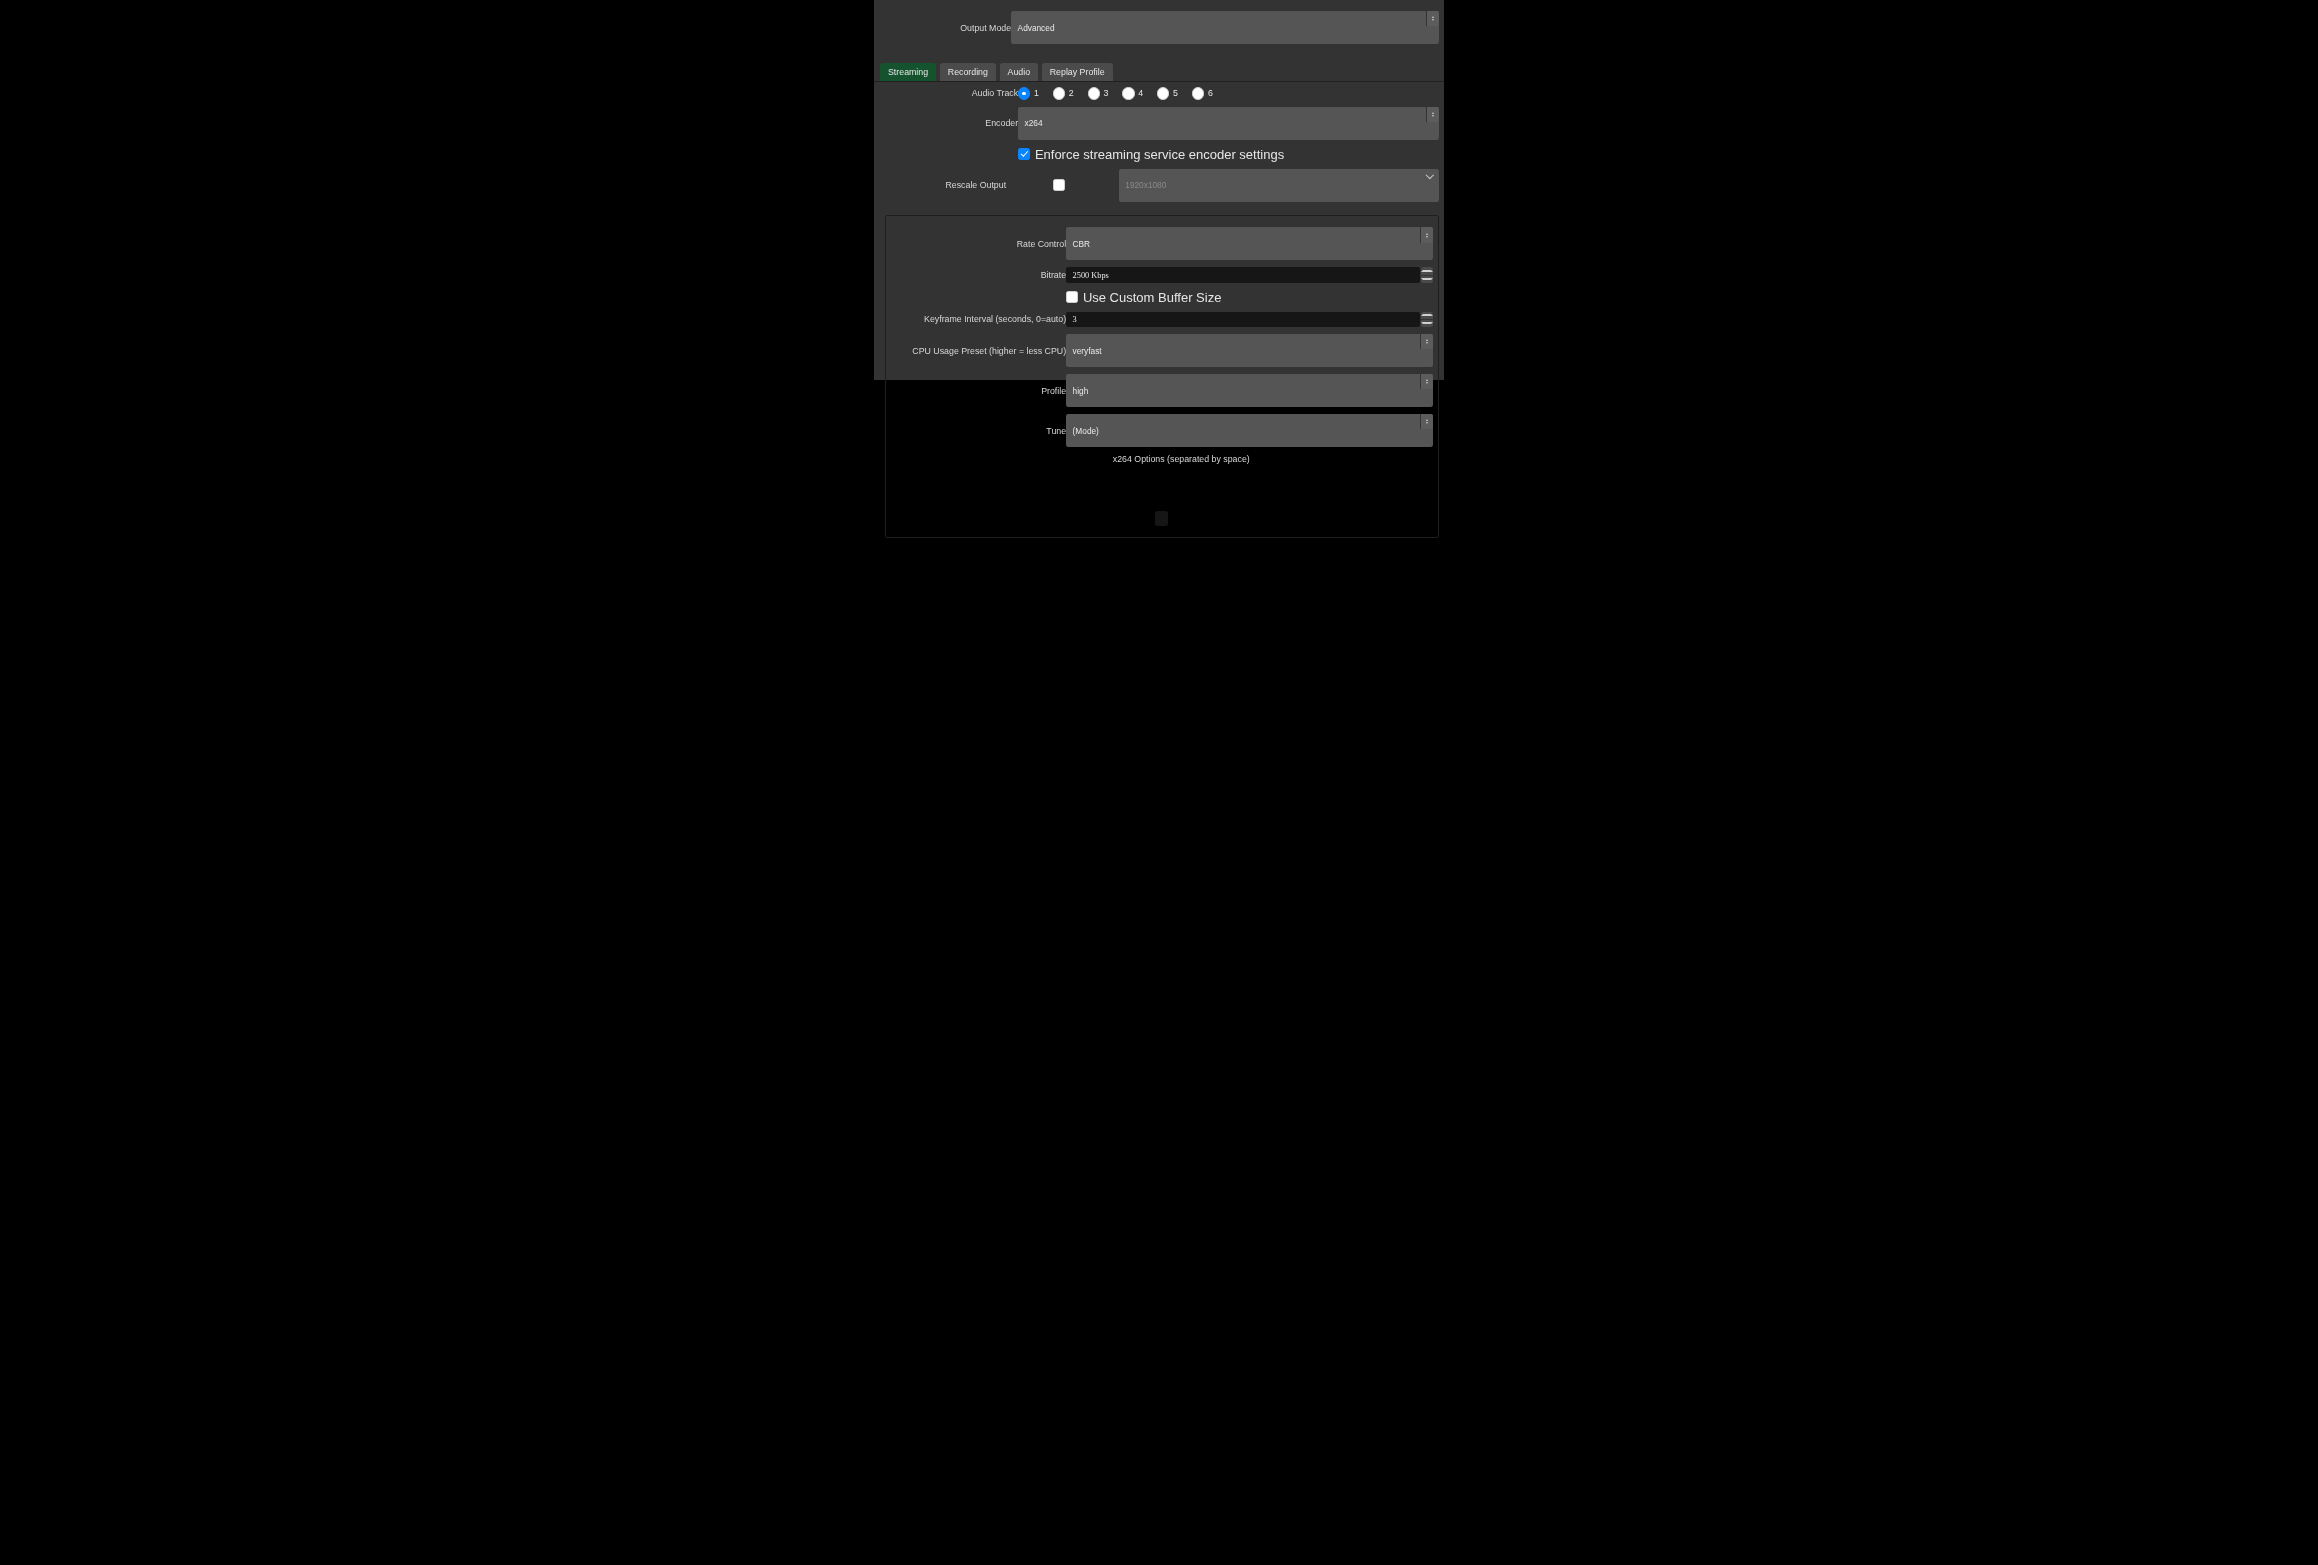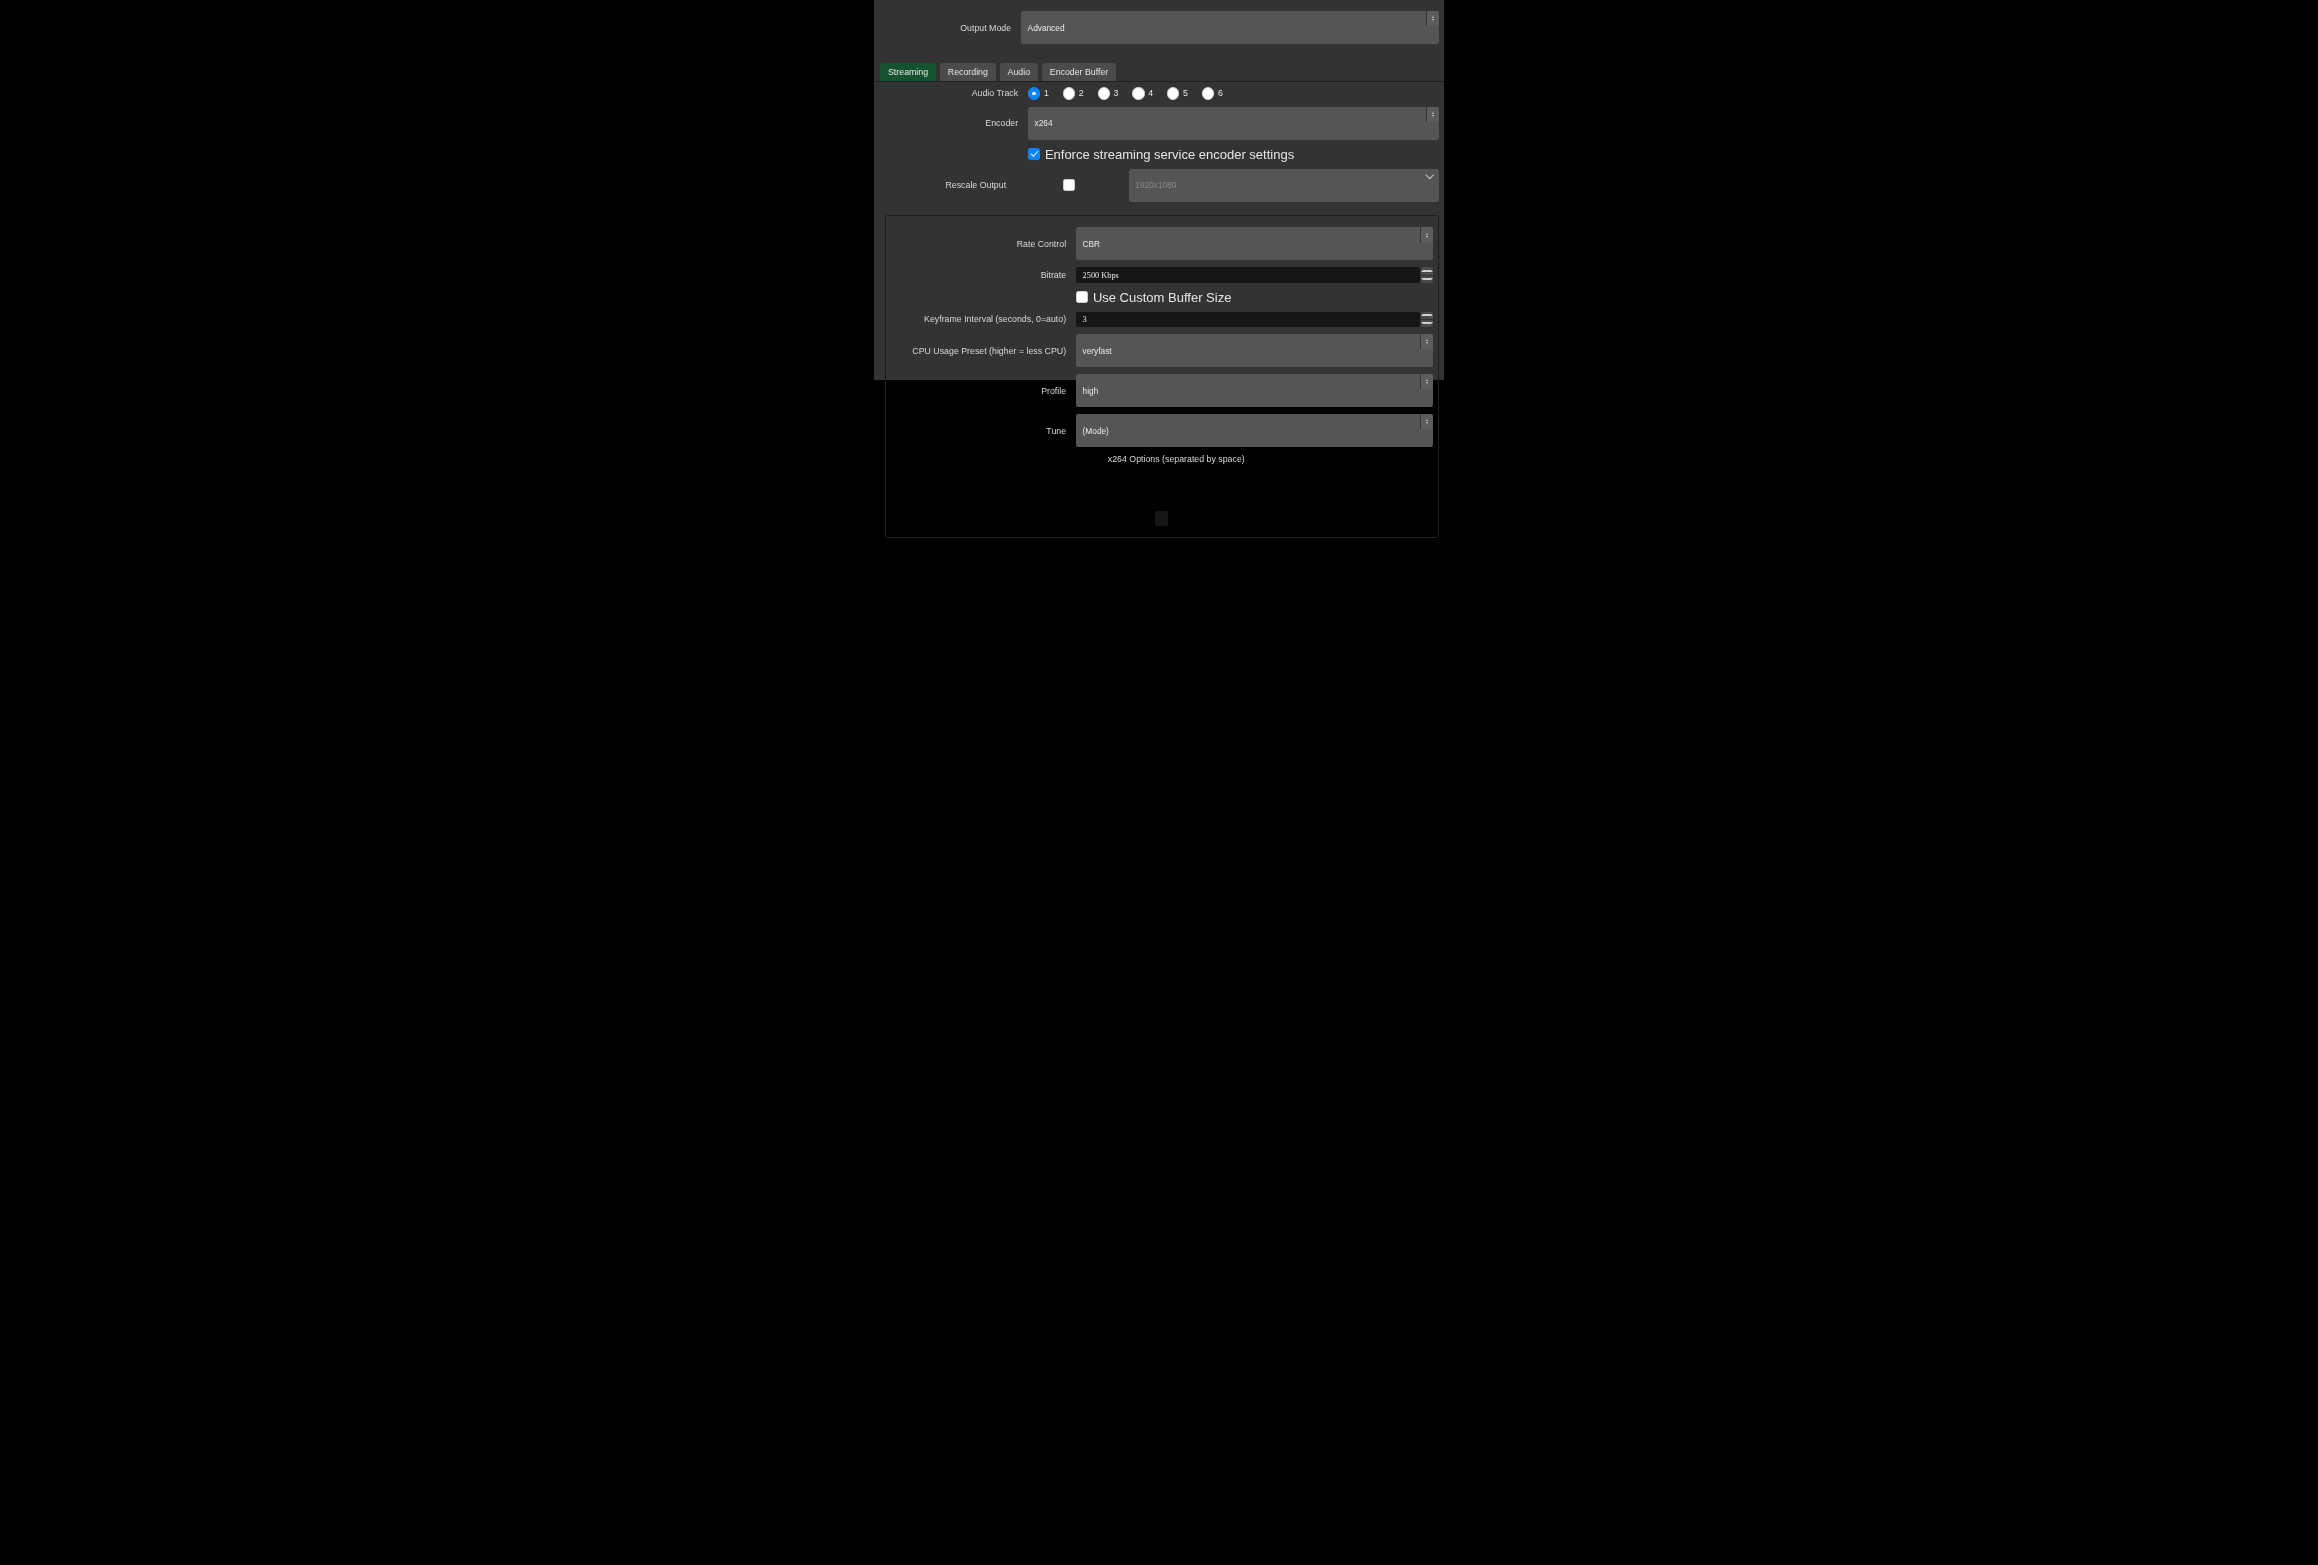--- a/index.html
+++ b/index.html
@@ -19,21 +19,21 @@
 .panel{
   position:absolute;
   left:52px;top:0;
   width:570px;height:380px;
   background:#333333;
 }
 .row{display:flex;align-items:center;}
 .form-label{
   flex:0 0 auto;text-align:right;
   font-size:8.8px;color:#d8d8d8;
-  padding-right:10px;
+  padding-right:0;
 }
 .lbl-outer{width:133px;}
 .lbl-inner{width:176px;}
 .select{
   flex:1 1 auto;display:flex;align-items:center;
   background:#555555;height:33px;border-radius:2.3px;
   position:relative;padding:0 6.5px;font-size:8.3px;color:#e9e9e9;
 }
 .select.disabled{color:#8a8a8a;}
 .stepA{
@@ -116,21 +116,21 @@
           <div class="caret-up"></div>
             <div class="caret-down"></div>
         </div>
       </div>
     </div>
 
     <div class="tabs">
       <div class="tab active"><span>Streaming</span></div>
       <div class="tab"><span>Recording</span></div>
       <div class="tab"><span>Audio</span></div>
-      <div class="tab"><span>Encoder Buffer</span></div>
+      <div class="tab"><span>Replay Profile</span></div>
     </div>
     <div class="tabline"></div>
 
     <div class="section-upper">
 
       <div class="frow">
         <div class="form-label" style="width:140px;">Audio Track</div>
         <div class="row">
           <div class="radio checked">
               <div class="dot"></div>

